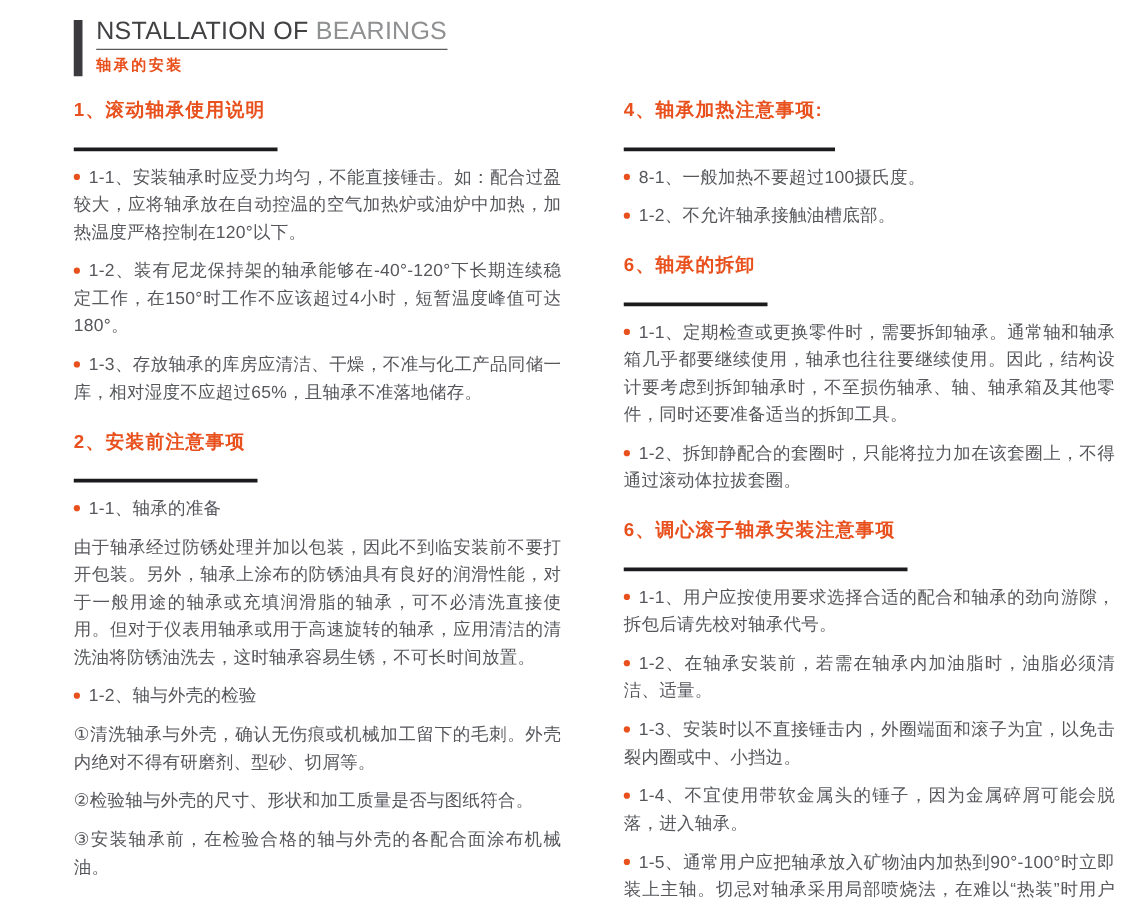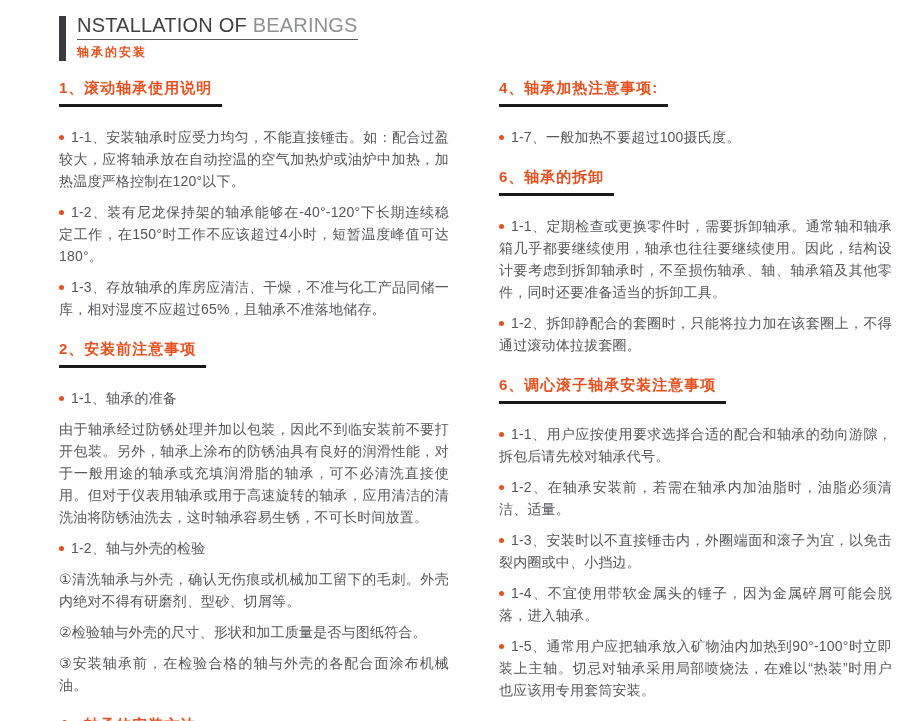--- a/index.html
+++ b/index.html
@@ -33,25 +33,25 @@
 
   
   .columns { position: absolute; left: 59px; top: 79px; display: flex; gap: 50px; }
   .col { width: 390px; }
   .col.right { width: 393px; }
 
   .sec { margin: 0 0 16px 0; }
   .sec + .sec { margin-top: 20px; }
   .sec-title {
     display: inline-block;
-    margin: 0 0 10px 0;
+    margin: 0 0 0 0;
     font-size: 15px; font-weight: bold;
     color: var(--accent, #e8511d);
     letter-spacing: 1px;
-    padding: 0 10px 6px 0;
+    padding: 0 10px 20px 0;
     border-bottom: 3px solid var(--underline, #1b1b1e);
   }
   .item {
     margin: 9px 0;
     font-size: 14px; line-height: 22px;
     color: var(--body, #56575b);
     letter-spacing: 0.2px;
     text-align: justify;
   }
   .dot {
@@ -78,19 +78,19 @@
     </div>
   </div>
 
   <div class="columns">
     <section class="col left" id="col-left">
         <section class="sec"><h2 class="sec-title">1、滚动轴承使用说明</h2><p class="item bulleted"><span class="dot"></span><span>1-1、安装轴承时应受力均匀，不能直接锤击。如：配合过盈较大，应将轴承放在自动控温的空气加热炉或油炉中加热，加热温度严格控制在120°以下。</span></p><p class="item bulleted"><span class="dot"></span><span>1-2、装有尼龙保持架的轴承能够在-40°-120°下长期连续稳定工作，在150°时工作不应该超过4小时，短暂温度峰值可达180°。</span></p><p class="item bulleted"><span class="dot"></span><span>1-3、存放轴承的库房应清洁、干燥，不准与化工产品同储一库，相对湿度不应超过65%，且轴承不准落地储存。</span></p></section>
         <section class="sec"><h2 class="sec-title">2、安装前注意事项</h2><p class="item bulleted"><span class="dot"></span><span>1-1、轴承的准备</span></p><p class="item plain"><span>由于轴承经过防锈处理并加以包装，因此不到临安装前不要打开包装。另外，轴承上涂布的防锈油具有良好的润滑性能，对于一般用途的轴承或充填润滑脂的轴承，可不必清洗直接使用。但对于仪表用轴承或用于高速旋转的轴承，应用清洁的清洗油将防锈油洗去，这时轴承容易生锈，不可长时间放置。</span></p><p class="item bulleted"><span class="dot"></span><span>1-2、轴与外壳的检验</span></p><p class="item plain"><span>①清洗轴承与外壳，确认无伤痕或机械加工留下的毛刺。外壳内绝对不得有研磨剂、型砂、切屑等。</span></p><p class="item plain"><span>②检验轴与外壳的尺寸、形状和加工质量是否与图纸符合。</span></p><p class="item plain"><span>③安装轴承前，在检验合格的轴与外壳的各配合面涂布机械油。</span></p></section>
         <section class="sec"><h2 class="sec-title">4、轴承的安装方法</h2><p class="item bulleted"></p></section>
       </section>
     <section class="col right" id="col-right">
-        <section class="sec"><h2 class="sec-title">4、轴承加热注意事项:</h2><p class="item bulleted"><span class="dot"></span><span>1-7、一般加热不要超过100摄氏度。</span></p></section>
+        <section class="sec"><h2 class="sec-title">4、轴承加热注意事项:</h2><p class="item bulleted"><span class="dot"></span><span>8-1、一般加热不要超过100摄氏度。</span></p><p class="item bulleted"><span class="dot"></span><span>1-2、不允许轴承接触油槽底部。</span></p></section>
         <section class="sec"><h2 class="sec-title">6、轴承的拆卸</h2><p class="item bulleted"><span class="dot"></span><span>1-1、定期检查或更换零件时，需要拆卸轴承。通常轴和轴承箱几乎都要继续使用，轴承也往往要继续使用。因此，结构设计要考虑到拆卸轴承时，不至损伤轴承、轴、轴承箱及其他零件，同时还要准备适当的拆卸工具。</span></p><p class="item bulleted"><span class="dot"></span><span>1-2、拆卸静配合的套圈时，只能将拉力加在该套圈上，不得通过滚动体拉拔套圈。</span></p></section>
         <section class="sec"><h2 class="sec-title">6、调心滚子轴承安装注意事项</h2><p class="item bulleted"><span class="dot"></span><span>1-1、用户应按使用要求选择合适的配合和轴承的劲向游隙，拆包后请先校对轴承代号。</span></p><p class="item bulleted"><span class="dot"></span><span>1-2、在轴承安装前，若需在轴承内加油脂时，油脂必须清洁、适量。</span></p><p class="item bulleted"><span class="dot"></span><span>1-3、安装时以不直接锤击内，外圈端面和滚子为宜，以免击裂内圈或中、小挡边。</span></p><p class="item bulleted"><span class="dot"></span><span>1-4、不宜使用带软金属头的锤子，因为金属碎屑可能会脱落，进入轴承。</span></p><p class="item bulleted"><span class="dot"></span><span>1-5、通常用户应把轴承放入矿物油内加热到90°-100°时立即装上主轴。切忌对轴承采用局部喷烧法，在难以“热装”时用户也应该用专用套筒安装。</span></p></section>
       </section>
   </div>
 
 </div>
 
 </body></html>

